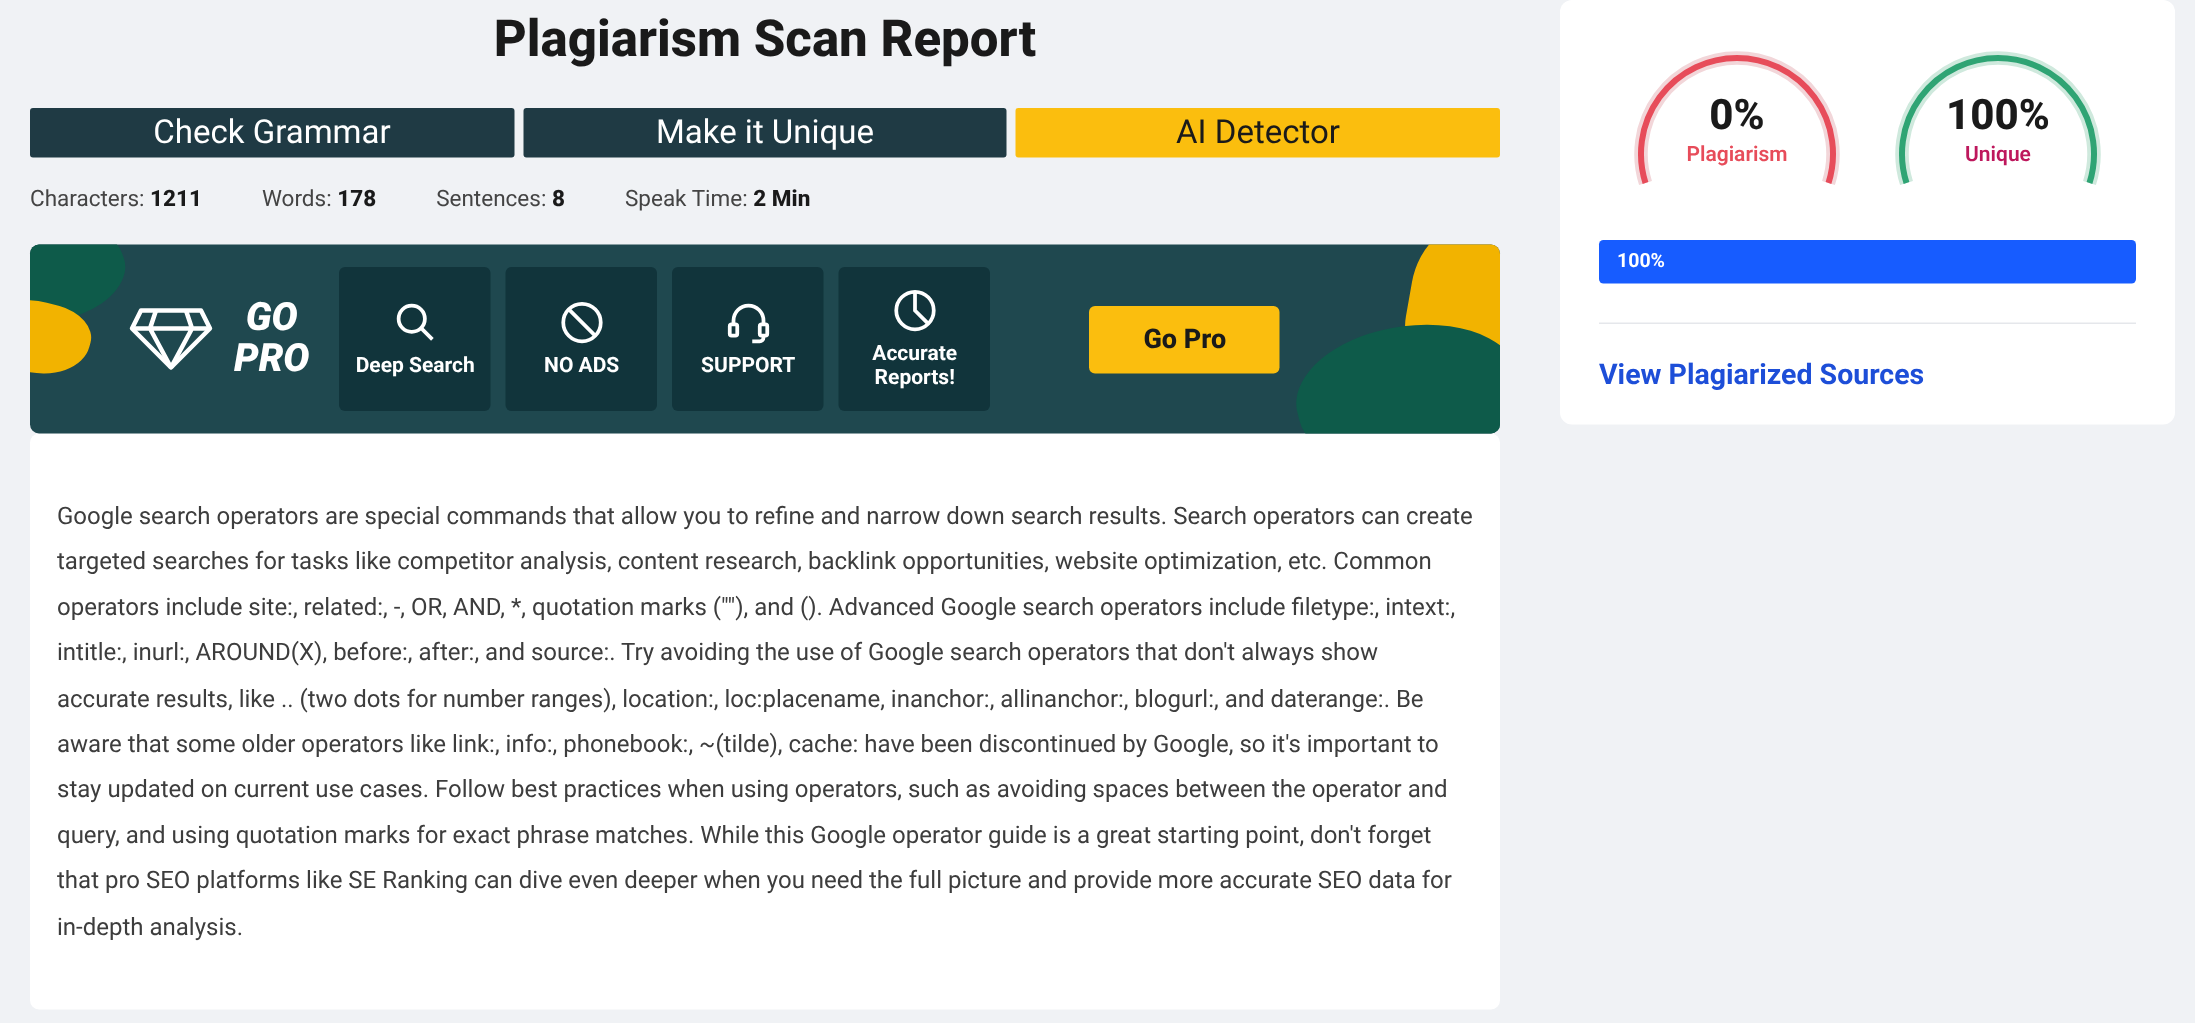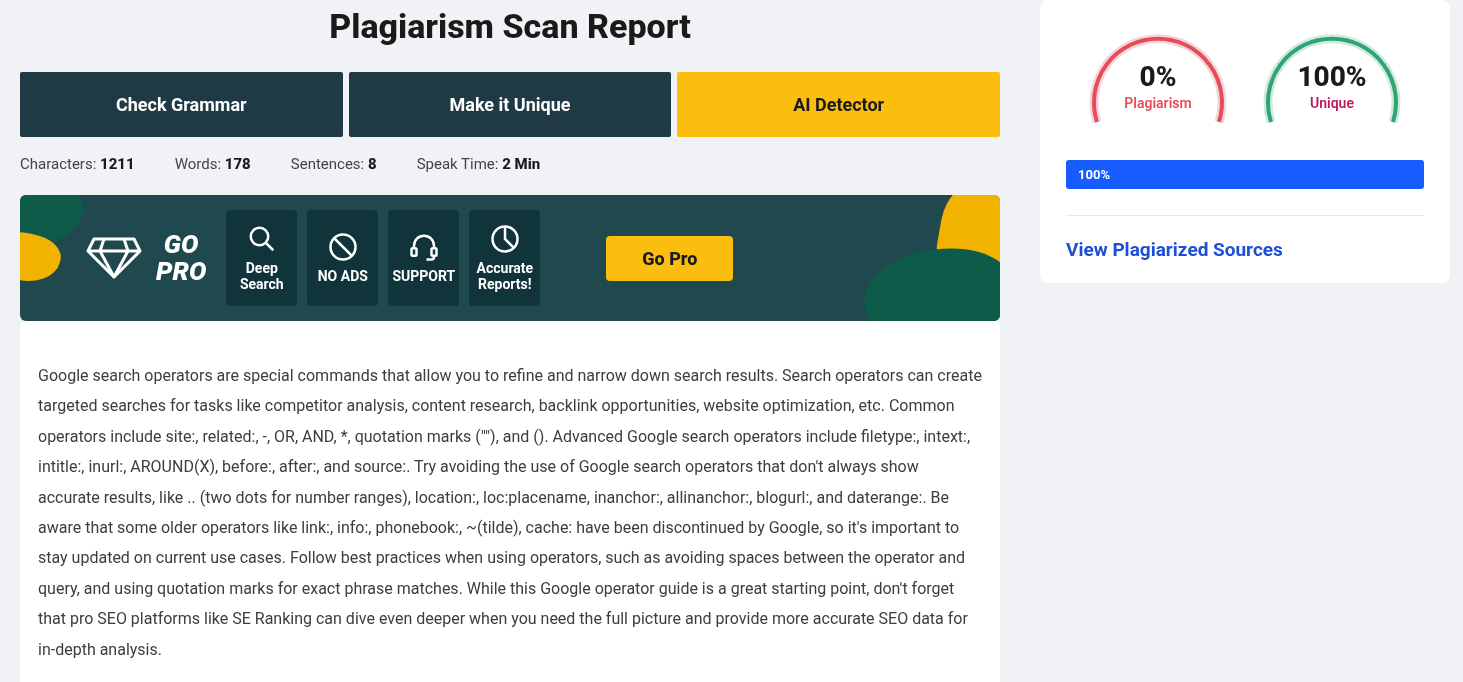--- a/index.html
+++ b/index.html
@@ -30,23 +30,23 @@
     font-weight: 800;
     text-align: center;
     color: #1a1a1a;
     margin-top: 6px;
     margin-bottom: 26px;
   }
   .action-row { display: flex; gap: 6px; margin-bottom: 18px; }
   .action-btn {
     flex: 1;
     text-align: center;
-    padding: 22px 10px;
-    font-size: 18px;
-    font-weight: 700;
+    padding: 4px 10px;
+    font-size: 22px;
+    font-weight: 400;
     cursor: pointer;
     border-radius: 2px;
   }
   .btn-dark { background: #1f3a44; color: #fff; }
   .btn-yellow { background: #fbbe0e; color: #1a1a1a; }
   .stats-row { display: flex; gap: 40px; margin-bottom: 22px; font-size: 15px; color: #444; }
   .stats-row .stat b { font-weight: 800; color: #1a1a1a; }
   .goprobar {
     background: #1f484f;
     border-radius: 6px;
@@ -56,21 +56,21 @@
     display: flex;
     align-items: center;
     padding: 0 14px;
   }
   .goprobrand { display: flex; align-items: center; gap: 14px; color: #fff; margin-right: 20px; margin-left: 52px; text-align: center; }
   .goprobrand .txt { font-size: 26px; font-weight: 900; line-height: 1.05; font-style: italic; }
   .diamond-icon { width: 56px; height: 42px; }
   .feature-box {
     background: #11343b;
     color: #fff;
-    width: 71px;
+    width: 101px;
     height: 96px;
     border-radius: 4px;
     display: flex;
     flex-direction: column;
     align-items: center;
     justify-content: center;
     gap: 6px;
     font-size: 14px;
     font-weight: 700;
     text-align: center;

